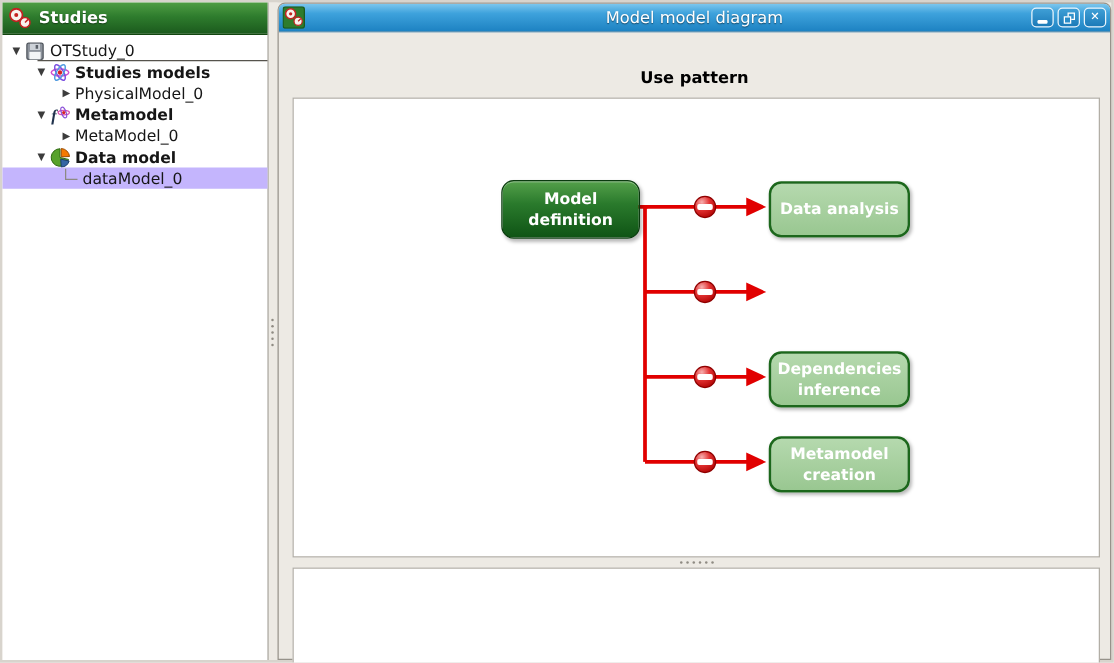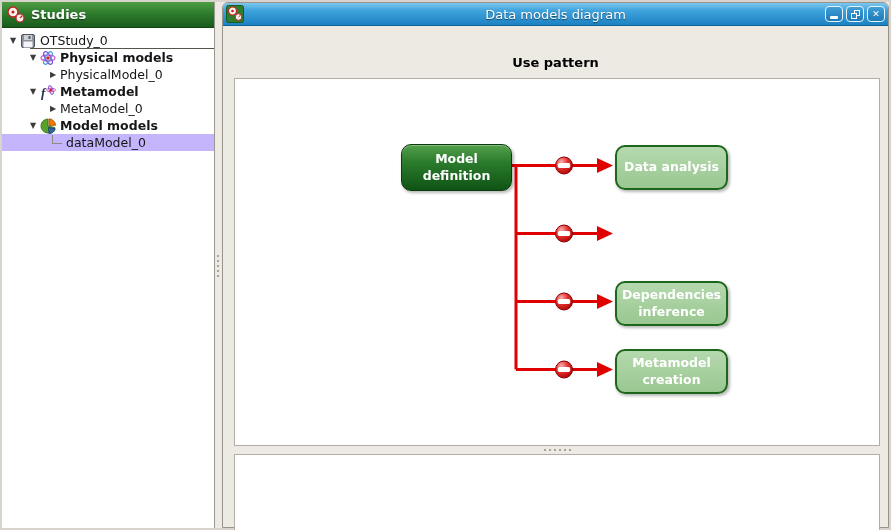--- a/index.html
+++ b/index.html
@@ -97,21 +97,21 @@
       <div class="row-underline"></div>
 
       <div class="trow lvl1 bold">
         <span class="arrow">▼</span>
         <svg class="ticon" viewBox="0 0 16 16">
           <ellipse cx="8" cy="8" rx="7" ry="2.8" fill="none" stroke="#cf4fcf" stroke-width="1.2"></ellipse>
           <ellipse cx="8" cy="8" rx="7" ry="2.8" fill="none" stroke="#7a4fe0" stroke-width="1.2" transform="rotate(60 8 8)"></ellipse>
           <ellipse cx="8" cy="8" rx="7" ry="2.8" fill="none" stroke="#4f9be0" stroke-width="1.2" transform="rotate(120 8 8)"></ellipse>
           <circle cx="8" cy="8" r="1.8" fill="#d62222"></circle>
         </svg>
-        <span>Physical models</span>
+        <span>Studies models</span>
       </div>
 
       <div class="trow lvl2">
         <span class="arrow">▶</span>
         <span>PhysicalModel_0</span>
       </div>
 
       <div class="trow lvl1 bold">
         <span class="arrow">▼</span>
         <svg class="ticon" viewBox="0 0 16 16">
@@ -128,21 +128,21 @@
         <span>MetaModel_0</span>
       </div>
 
       <div class="trow lvl1 bold">
         <span class="arrow">▼</span>
         <svg class="ticon" viewBox="0 0 16 16">
           <path d="M8 8 L8 1 A7 7 0 1 0 14.8 9.5 Z" fill="#57a22b" stroke="#2f6a12" stroke-width="0.8"></path>
           <path d="M9 7.5 L9 0.8 A7 7 0 0 1 15.6 7.2 Z" fill="#f57900" stroke="#9c4d00" stroke-width="0.8"></path>
           <path d="M8.6 9.3 L15.3 10.8 A7 7 0 0 1 9 15.7 Z" fill="#3465a4" stroke="#1c3d69" stroke-width="0.8"></path>
         </svg>
-        <span>Model models</span>
+        <span>Data model</span>
       </div>
 
       <div class="trow lvl2 selected">
         <span class="elbow"></span>
         <span>dataModel_0</span>
       </div>
     </div>
   </div>
 
   <div class="vsplit">
@@ -157,21 +157,21 @@
 
   <div class="subwin">
     <div class="titlebar">
       <svg class="wicon" viewBox="0 0 18 18">
         <rect x="0.5" y="0.5" width="17" height="17" rx="2" fill="#2e7c2d" stroke="#1b5a1d"></rect>
         <circle cx="6.5" cy="6" r="4" fill="#f7f3ee" stroke="#c42222" stroke-width="1.2"></circle>
         <circle cx="6.5" cy="6" r="1.3" fill="#c42222"></circle>
         <circle cx="12.5" cy="12" r="3.3" fill="#f7f3ee" stroke="#c42222" stroke-width="1"></circle>
         <path d="M12.5 12 L14.6 10" stroke="#c42222" stroke-width="1"></path>
       </svg>
-      <span class="wtitle">Data models diagram</span>
+      <span class="wtitle">Model model diagram</span>
       <span class="winbtns">
         <span class="wbtn">
             <span class="min-bar"></span>
           </span>
         <span class="wbtn">
           <span class="restore-shape">
               <span class="sq1"></span>
               <span class="sq2"></span>
             </span>
         </span>

